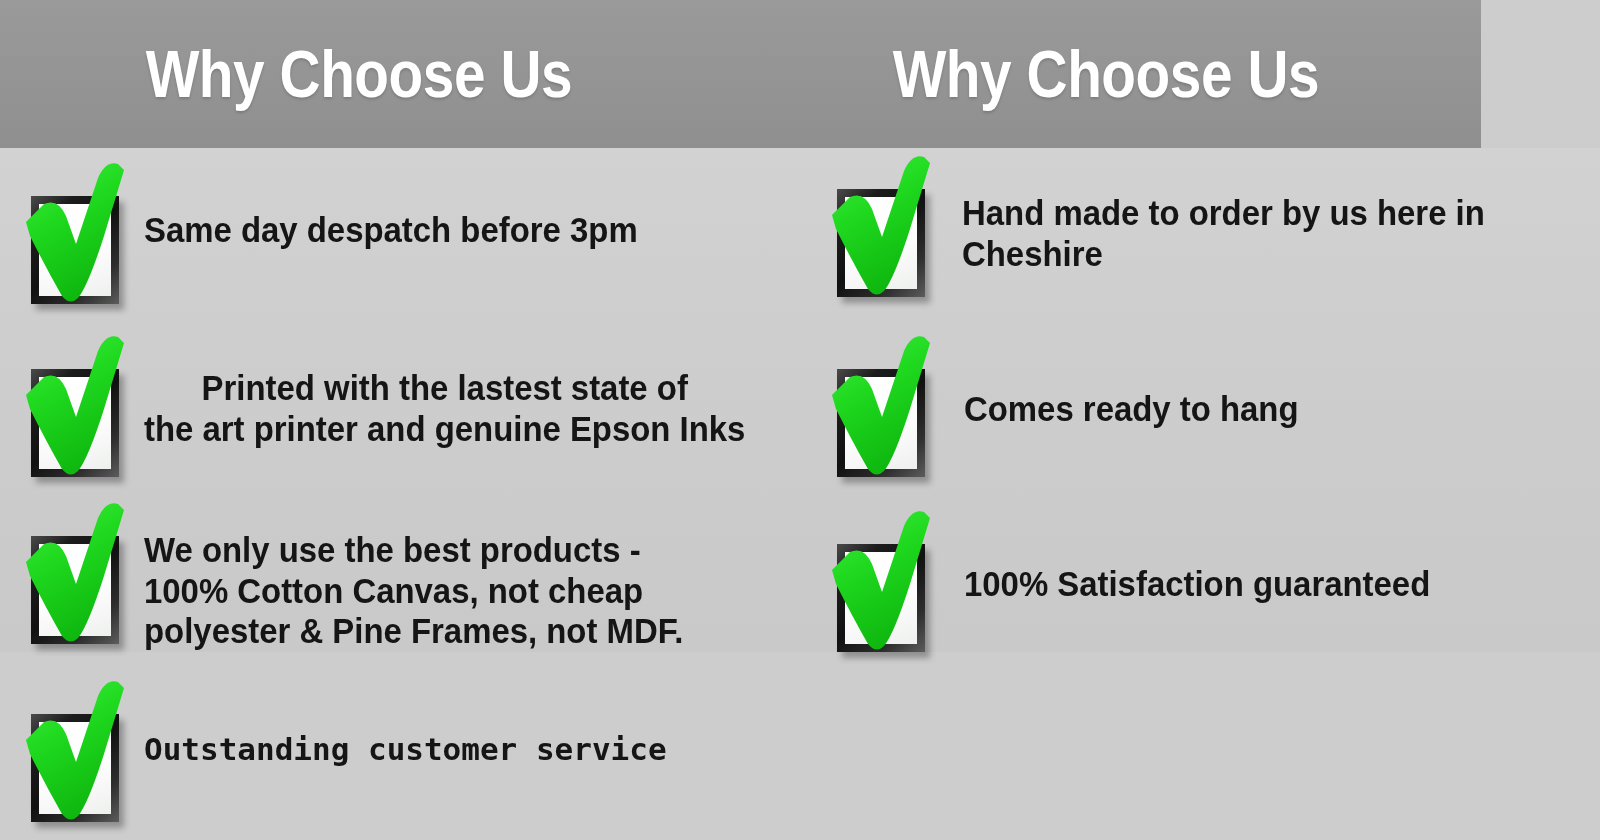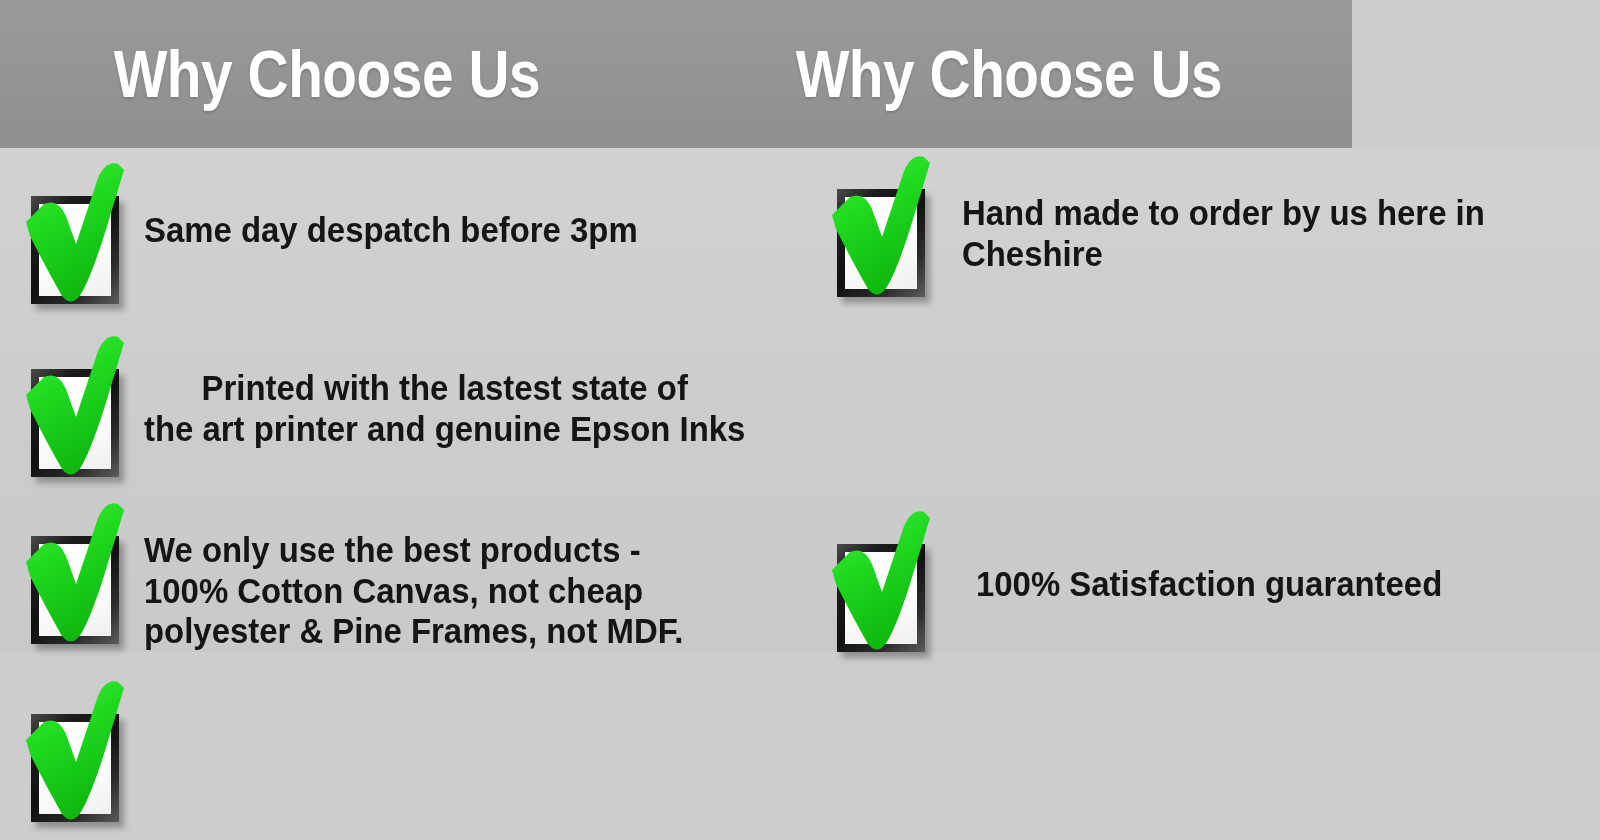--- a/index.html
+++ b/index.html
@@ -14,21 +14,21 @@
   body {
     background:#cdcdcd;
     font-family:"Liberation Sans", sans-serif;
     position:relative;
   }
 
   
   .header-bar {
     position:absolute;
     top:0; left:0;
-    width:1352px;
+    width:1481px;
     height:148px;
     background:linear-gradient(180deg,#9a9a9a 0%,#949494 55%,#8f8f8f 100%);
     display:flex;
   }
   .header-half {
     width:800px;
     height:100%;
     display:flex;
     align-items:center;
     justify-content:center;
@@ -77,21 +77,21 @@
   .column.left  .feature-row { left:14px; }
   .column.right .feature-row { left:20px; }
 
   .column.left  .r0 { top:12px;  }
   .column.left  .r1 { top:185px;text-align:center; }
   .column.left  .r2 { top:352px;align-items:flex-end; }
   .column.left  .r3 { top:530px; }
 
   .column.right .r0 { top:5px;   }
   .column.right .r1 { top:185px; }
-  .column.right .r2 { top:360px;gap:12px; }
+  .column.right .r2 { top:360px; }
   .column.right .r3 { top:530px; }
 
   
   .check-icon {
     position:relative;
     width:112px;
     height:152px;
     flex:0 0 112px;
   }
   .check-icon .box-shadow-layer {
@@ -218,40 +218,53 @@
     <div class="feature-row r3">
       <div class="check-icon">
         <div class="box-shadow-layer"></div>
         <div class="box-frame">
           <div class="box-inner"></div>
         </div>
         <svg class="tick" viewBox="0 0 112 152">
           <path d="M12 62 L30 44 Q44 38 52 56 L62 84 L84 18 Q92 0 104 4 L110 10 Q104 30 90 76 Q74 126 64 138 Q56 146 48 136 Q32 108 16 76 Z" fill="url(#g0)"></path>
         </svg>
       </div>
+      <div class="feature-text mono-style">Outstanding customer service</div>
     </div>
 
   </div>
 
   <div class="column right">
 
     <div class="feature-row r0">
       <div class="check-icon">
         <div class="box-shadow-layer"></div>
         <div class="box-frame">
           <div class="box-inner"></div>
         </div>
         <svg class="tick" viewBox="0 0 112 152">
           <path d="M12 62 L30 44 Q44 38 52 56 L62 84 L84 18 Q92 0 104 4 L110 10 Q104 30 90 76 Q74 126 64 138 Q56 146 48 136 Q32 108 16 76 Z" fill="url(#g0)"></path>
         </svg>
       </div>
       <div class="feature-text">Hand made to order by us here in
 Cheshire</div>
     </div>
 
+    <div class="feature-row r1">
+      <div class="check-icon">
+        <div class="box-shadow-layer"></div>
+        <div class="box-frame">
+          <div class="box-inner"></div>
+        </div>
+        <svg class="tick" viewBox="0 0 112 152">
+          <path d="M12 62 L30 44 Q44 38 52 56 L62 84 L84 18 Q92 0 104 4 L110 10 Q104 30 90 76 Q74 126 64 138 Q56 146 48 136 Q32 108 16 76 Z" fill="url(#g0)"></path>
+        </svg>
+      </div>
+      <div class="feature-text">Comes ready to hang</div>
+    </div>
 
     <div class="feature-row r2">
       <div class="check-icon">
         <div class="box-shadow-layer"></div>
         <div class="box-frame">
           <div class="box-inner"></div>
         </div>
         <svg class="tick" viewBox="0 0 112 152">
           <path d="M12 62 L30 44 Q44 38 52 56 L62 84 L84 18 Q92 0 104 4 L110 10 Q104 30 90 76 Q74 126 64 138 Q56 146 48 136 Q32 108 16 76 Z" fill="url(#g0)"></path>
         </svg>

